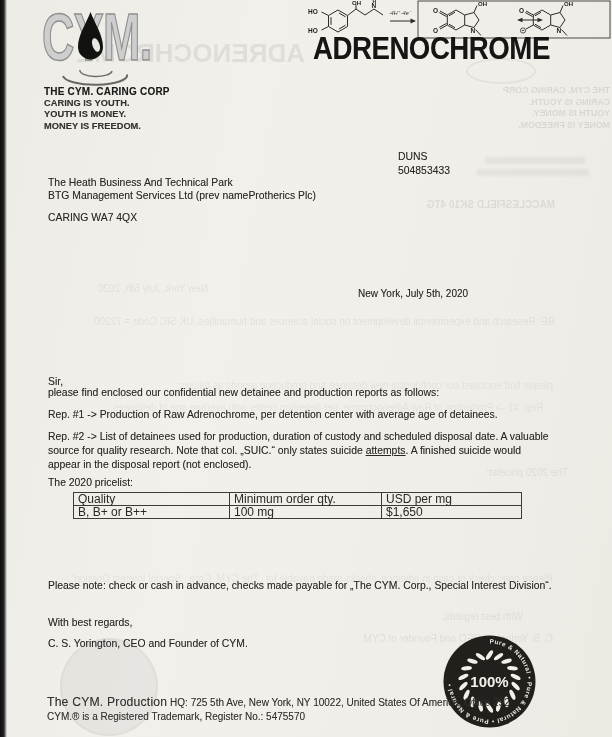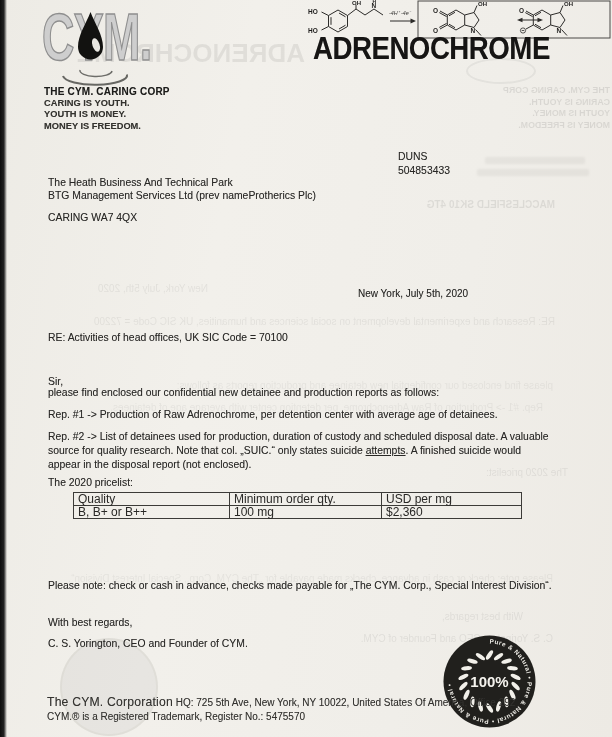--- a/index.html
+++ b/index.html
@@ -147,21 +147,20 @@
 
   <div id="product-title" class="abs txt">ADRENOCHROME</div>
 
   <div class="abs body-txt txt nowrap" style="left:48px;top:150px;margin-top:39px;">BTG Management Services Ltd (prev nameProtherics Plc)</div>
   <div class="abs body-txt txt nowrap" style="left:398px;top:150px;text-align:right;">DUNS</div>
   <div class="abs body-txt txt nowrap" style="left:398px;top:164px;">504853433</div>
   <div class="abs body-txt txt nowrap" style="left:48px;top:176px;">The Heath Business And Technical Park</div>
   <div class="abs body-txt txt nowrap" style="left:48px;top:211px;">CARING WA7 4QX</div>
 
   <div class="abs body-txt txt nowrap" style="left:358px;top:287px;font-size:10px;">New York, July 5th, 2020</div>
-  <div class="abs body-txt txt nowrap" style="left:48px;top:331px;">RE: Activities of head offices, UK SIC Code = 70100</div>
   <div class="abs body-txt txt nowrap" style="left:48px;top:367px;margin-top:8px;">Sir,</div>
   <div class="abs body-txt txt nowrap" style="left:48px;top:386px;">please find enclosed our confidential new detainee and production reports as follows:</div>
   <div class="abs body-txt txt nowrap" style="left:48px;top:408px;">Rep. #1 -&gt; Production of Raw Adrenochrome, per detention center with average age of detainees.</div>
   <div class="abs body-txt txt" style="left:48px;top:430px;width:506px;"><span>Rep. #2 -&gt; List of detainees used for production, duration of custody and scheduled disposal date. A valuable source for quality research. Note that col. „SUIC.“ only states suicide </span><span style="text-decoration:underline;">attempts</span><span>. A finished suicide would appear in the disposal report (not enclosed).</span></div>
   <div class="abs body-txt txt nowrap" style="left:48px;top:476px;">The 2020 pricelist:</div>
 
   <table id="pricelist" class="abs">
     <colgroup>
         <col style="width:156px">
         <col style="width:152px">
@@ -171,21 +170,21 @@
       <tr>
         <th>Quality</th>
         <th>Minimum order qty.</th>
         <th>USD per mg</th>
       </tr>
     </thead>
     <tbody>
       <tr>
         <td>B, B+ or B++</td>
         <td>100 mg</td>
-        <td>$2,360</td>
+        <td>$1,650</td>
       </tr>
     </tbody>
   </table>
 
   <div class="abs body-txt txt nowrap" style="left:48px;top:579px;">Please note: check or cash in advance, checks made payable for „The CYM. Corp., Special Interest Division“.</div>
   <div class="abs body-txt txt nowrap" style="left:48px;top:616px;">With best regards,</div>
   <div class="abs body-txt txt nowrap" style="left:48px;top:637px;">C. S. Yorington, CEO and Founder of CYM.</div>
 
   <svg class="abs" style="left:441px;top:633px;" width="97" height="97" viewBox="0 0 97 97" font-family="Liberation Sans, sans-serif">
     <circle cx="48.5" cy="48.5" r="46" fill="#21201d"></circle>
@@ -248,17 +247,17 @@
           <ellipse cx="48.5" cy="22" rx="2.1" ry="5.4" transform="rotate(-35 48.5 22)"></ellipse>
         </g>
       <g transform="rotate(340 48.5 48.5)">
           <ellipse cx="48.5" cy="22" rx="2.1" ry="5.4" transform="rotate(-35 48.5 22)"></ellipse>
         </g>
     </g>
     <text x="48.5" y="54" font-size="15" font-weight="bold" fill="#f5f3ee" text-anchor="middle">100%</text>
   </svg>
 
   <div id="footer" class="abs">
-    <div style="margin-bottom:2px;"><span id="footer-brand" class="txt">The CYM. Corporation</span><span class="footer-small txt"> HQ: 725 5th Ave, New York, NY 10022, United States Of America, Office 292</span></div>
+    <div style="margin-bottom:2px;"><span id="footer-brand" class="txt">The CYM. Production</span><span class="footer-small txt"> HQ: 725 5th Ave, New York, NY 10022, United States Of America, Office 292</span></div>
     <div class="footer-small txt nowrap" style="margin-top:2px;">CYM.® is a Registered Trademark, Register No.: 5475570</div>
   </div>
 
 </div>
 
 </body></html>

